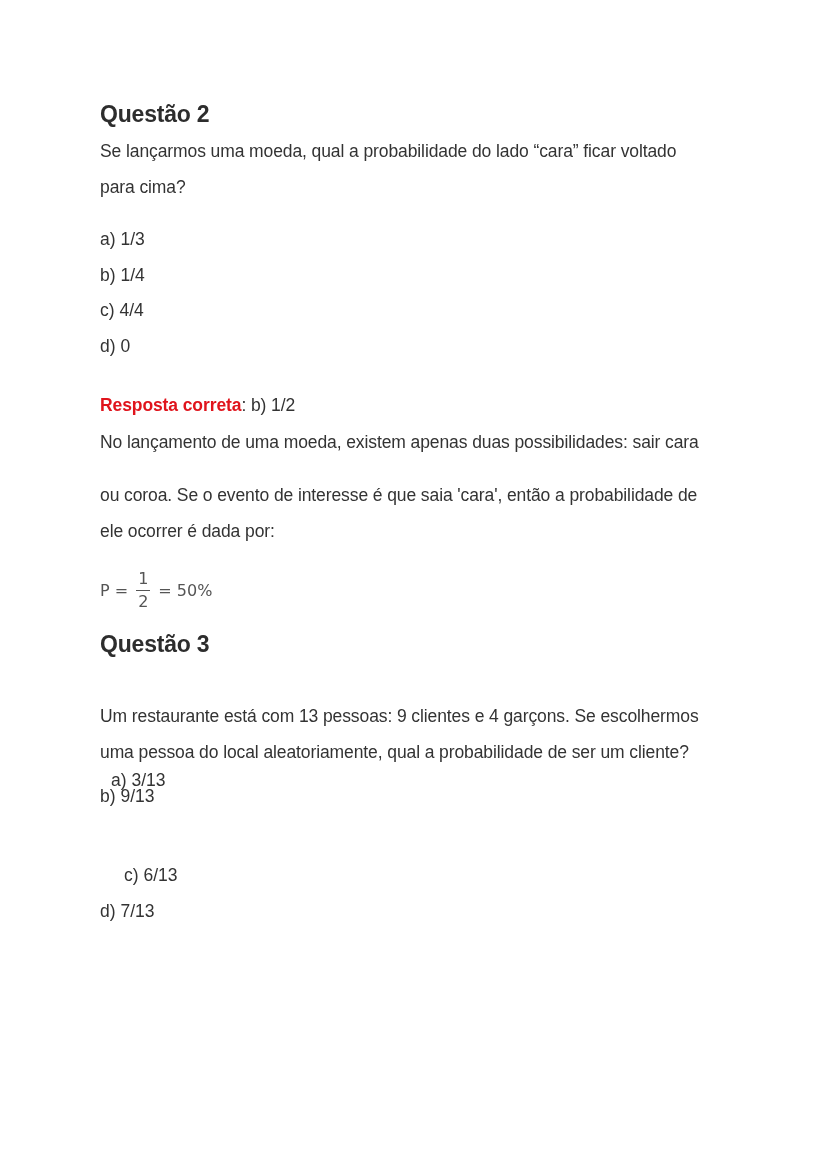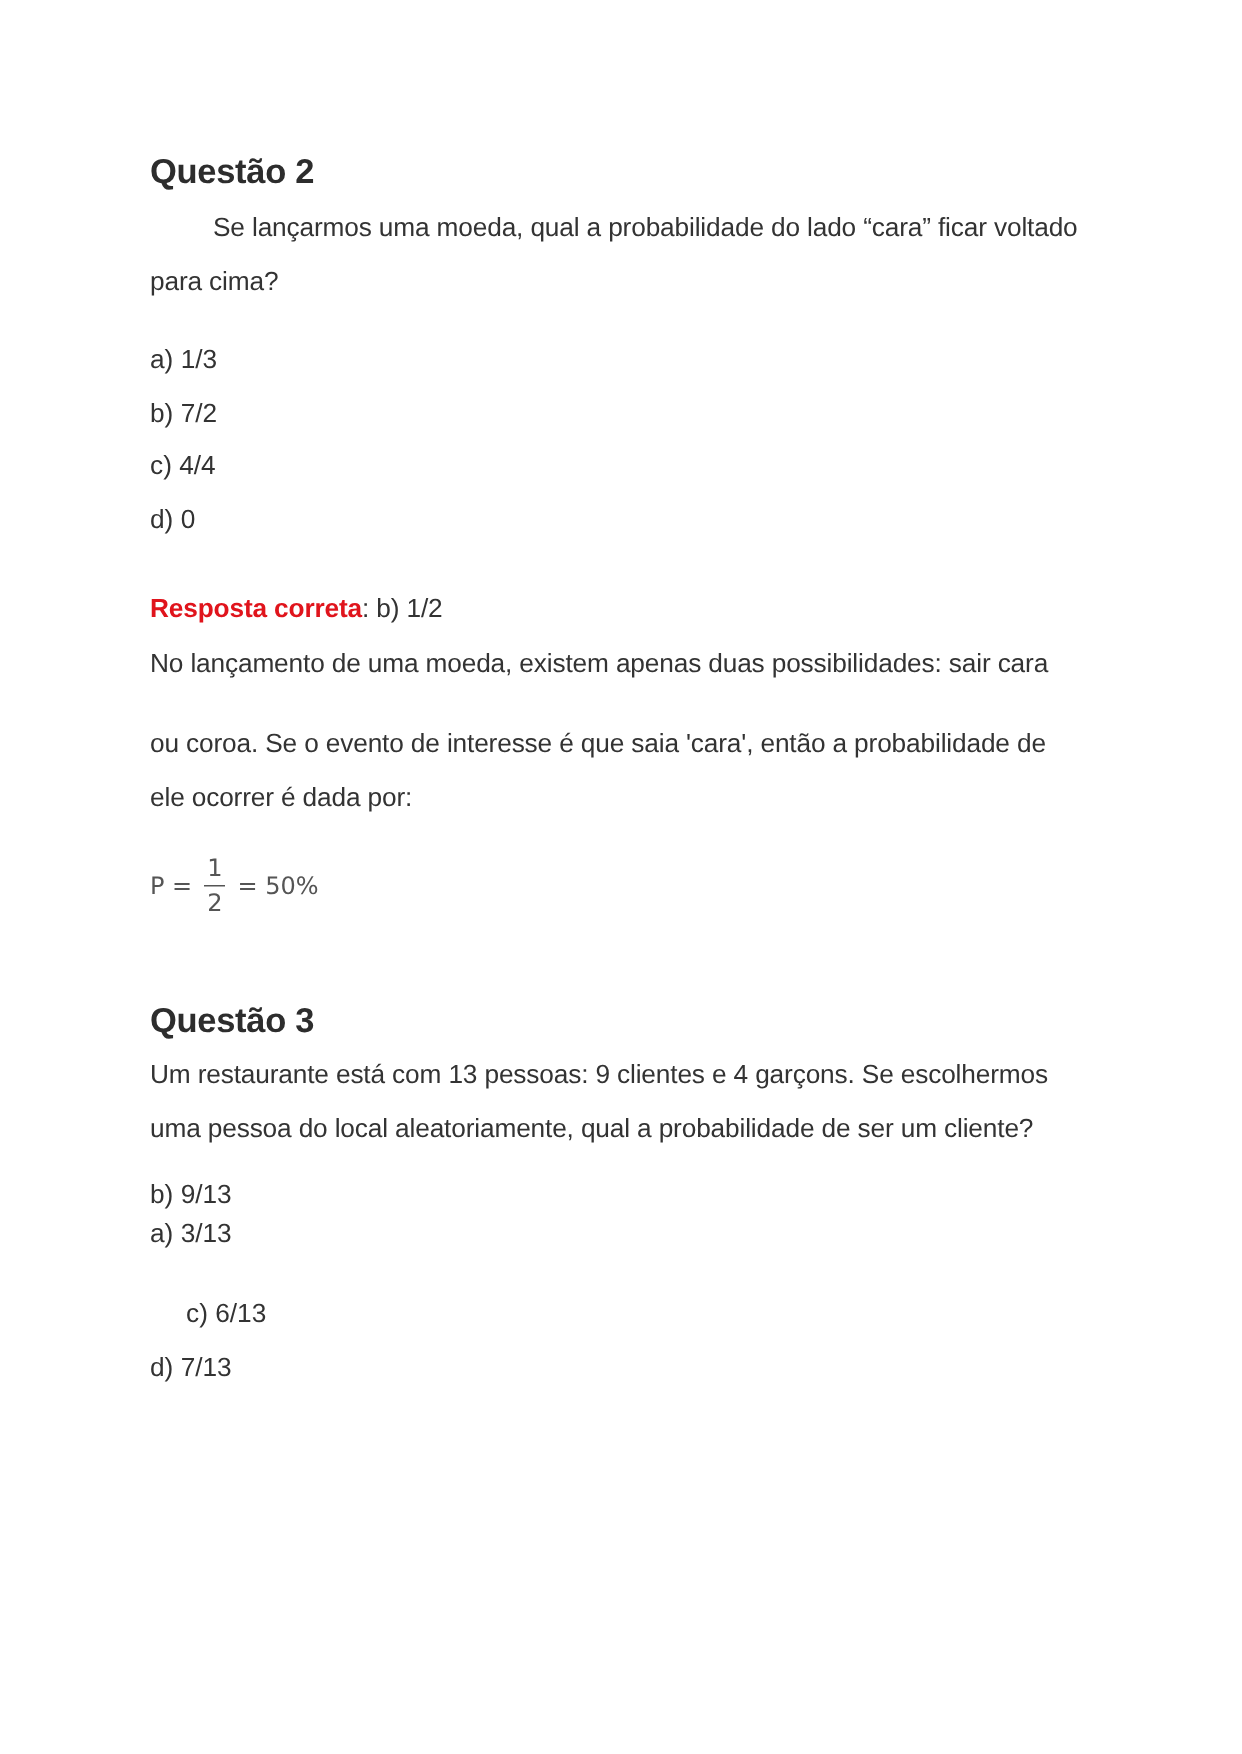--- a/index.html
+++ b/index.html
@@ -14,47 +14,47 @@
   .frac { display:inline-flex; flex-direction:column; align-items:center; margin:0 8px; line-height:1; }
   .frac .num { padding:0 2px 3px 2px; border-bottom:1px solid #555; }
   .frac .den { padding-top:3px; }
 </style>
 </head>
 <body>
 
 <div class="page">
 
   <div class="h" style="top:101px;">Questão 2</div>
-  <div class="p" style="top:141px;margin-left:42px;">Se lançarmos uma moeda, qual a probabilidade do lado “cara” ficar voltado</div>
+  <div class="p" style="top:141px;">Se lançarmos uma moeda, qual a probabilidade do lado “cara” ficar voltado</div>
   <div class="p" style="top:177px;">para cima?</div>
 
   <div class="opt" style="top:229px;">a) 1/3</div>
-  <div class="opt" style="top:265px;">b) 7/2</div>
+  <div class="opt" style="top:265px;">b) 1/4</div>
   <div class="opt" style="top:300px;">c) 4/4</div>
   <div class="opt" style="top:336px;">d) 0</div>
 
   <div class="p" style="top:395px;">
     <span class="red">Resposta correta</span><span>: b) 1/2</span>
   </div>
 
   <div class="p" style="top:432px;">No lançamento de uma moeda, existem apenas duas possibilidades: sair cara</div>
   <div class="p" style="top:485px;">ou coroa. Se o evento de interesse é que saia 'cara', então a probabilidade de</div>
   <div class="p" style="top:521px;">ele ocorrer é dada por:</div>
 
   <div class="formula" style="top:571px;">
     <span>P =</span>
     <span class="frac">
       <span class="num">1</span>
       <span class="den">2</span>
     </span>
     <span>= 50%</span>
   </div>
 
-  <div class="h" style="top:667px;">Questão 3</div>
+  <div class="h" style="top:631px;">Questão 3</div>
   <div class="p" style="top:706px;">Um restaurante está com 13 pessoas: 9 clientes e 4 garçons. Se escolhermos</div>
   <div class="p" style="top:742px;">uma pessoa do local aleatoriamente, qual a probabilidade de ser um cliente?</div>
 
-  <div class="opt" style="top:812px;">a) 3/13</div>
+  <div class="opt" style="top:770px;margin-left:11px;">a) 3/13</div>
   <div class="opt" style="top:786px;">b) 9/13</div>
   <div class="opt" style="top:865px;margin-left:24px;">c) 6/13</div>
   <div class="opt" style="top:901px;">d) 7/13</div>
 
 </div>
 
 </body></html>

